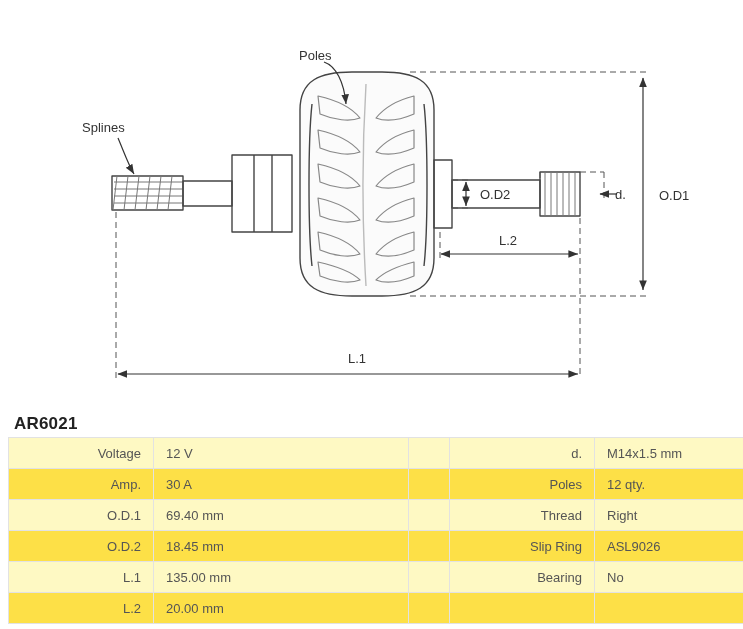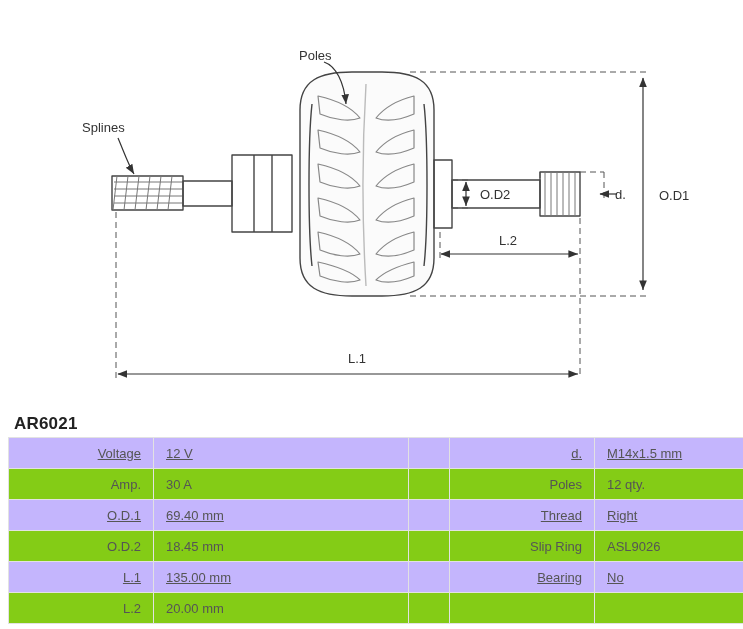--- a/index.html
+++ b/index.html
@@ -54,40 +54,39 @@
     border-collapse: collapse;
     width: 727px;
     table-layout: fixed;
   }
   table.specs td {
     border: 1px solid #e2e2e2;
     height: 30px;
     font-size: 13px;
     padding: 0 12px;
     color: #555555;
-    background: #84cc16;
+    background: #fde047;
   }
   td.label {
     text-align: right;
     color: #6b6b6b;
     width: 120px;
   }
   td.value {
     text-align: left;
     color: #444444;
     width: 230px;
   }
   td.spacer {
     border: none;
     width: 16px;
     background: #ffffff;
   }
   tr.shade td {
-    background: #c4b5fd;
-    text-decoration: underline;
+    background: #fef9c3;
   }
   td.blank-none {
     border: none;
     background: #ffffff;
   }
 </style>
 </head>
 <body>
 
 <div class="page">

